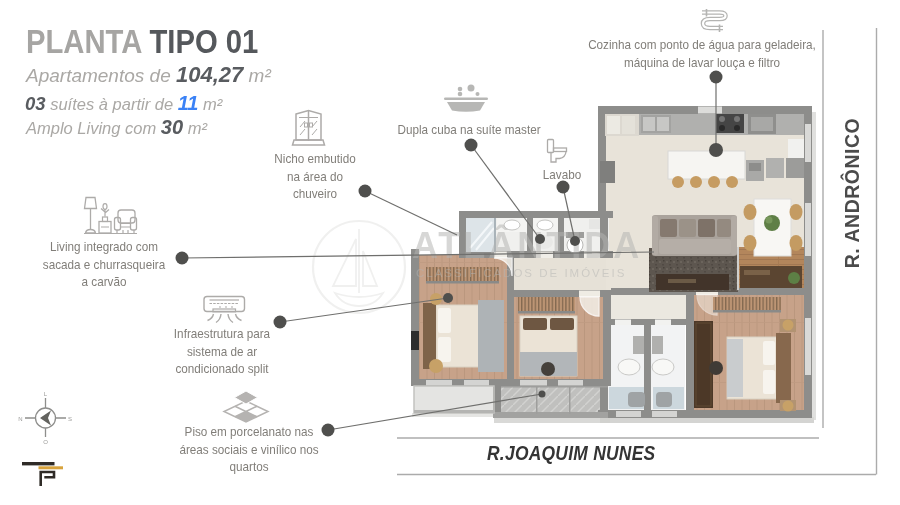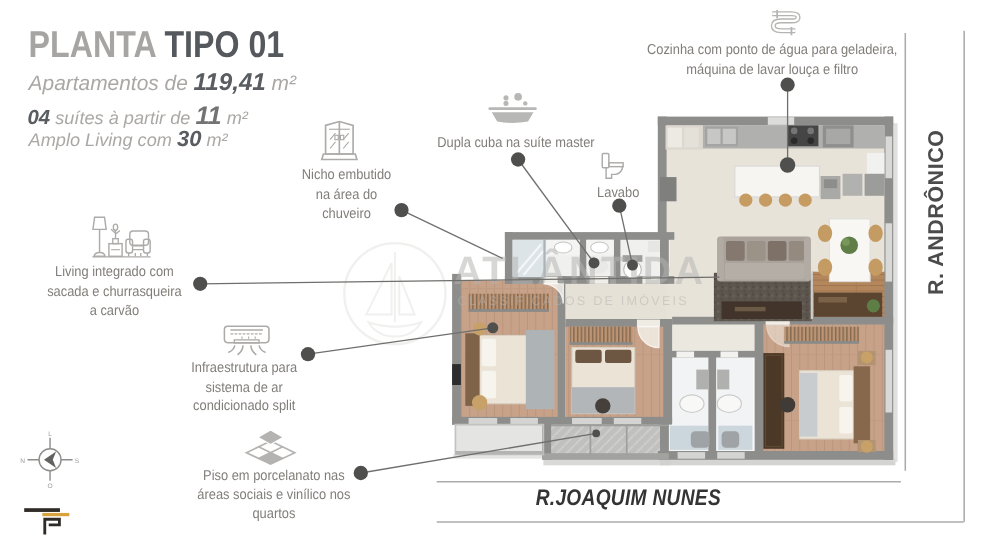--- a/index.html
+++ b/index.html
@@ -5,23 +5,23 @@
   html,body{margin:0;padding:0;}
   body{width:900px;height:505px;background:#ffffff;font-family:"Liberation Sans",sans-serif;position:relative;overflow:hidden;}
   .abs{position:absolute;}
   .lbl{position:absolute;color:#817e79;font-size:13px;line-height:17.5px;text-align:center;transform:translateX(-50%) scaleX(.9);white-space:nowrap;}
 </style>
 </head>
 <body>
 
 <div class="abs" style="left:26px;top:22px;font-size:34px;font-weight:bold;letter-spacing:0px;transform:scaleX(.86);transform-origin:0 0;white-space:nowrap;"><span style="color:#a6a5a3;">PLANTA </span><span style="color:#55585c;">TIPO 01</span></div>
 
-<div class="abs" style="left:26px;top:62px;font-size:19px;font-style:italic;color:#aaa8a5;white-space:nowrap;">Apartamentos de <b style="color:#595c60;font-size:22px;">119,41</b> m²</div>
-
-<div class="abs" style="left:25px;top:92px;font-size:16.5px;font-style:italic;color:#aaa8a5;white-space:nowrap;"><b style="color:#595c60;font-size:18.5px;">04</b> suítes à partir de <b style="color:#737373;font-size:23px;">11</b> m²</div>
+<div class="abs" style="left:26px;top:62px;font-size:19px;font-style:italic;color:#aaa8a5;white-space:nowrap;">Apartamentos de <b style="color:#595c60;font-size:22px;">104,27</b> m²</div>
+
+<div class="abs" style="left:25px;top:92px;font-size:16.5px;font-style:italic;color:#aaa8a5;white-space:nowrap;"><b style="color:#595c60;font-size:18.5px;">03</b> suítes à partir de <b style="color:#3b82f6;font-size:20px;">11</b> m²</div>
 
 <div class="abs" style="left:26px;top:116px;font-size:16.5px;font-style:italic;color:#aaa8a5;white-space:nowrap;">Amplo Living com <b style="color:#595c60;font-size:20px;">30</b> m²</div>
 
 <div class="lbl" style="left:315px;top:150px;">Nicho embutido<br>na área do<br>chuveiro</div>
 
 <div class="lbl" style="left:469px;top:121px;">Dupla cuba na suíte master</div>
 
 <div class="lbl" style="left:562px;top:166px;">Lavabo</div>
 
 <div class="lbl" style="left:702px;top:36px;">Cozinha com ponto de água para geladeira,<br>máquina de lavar louça e filtro</div>

